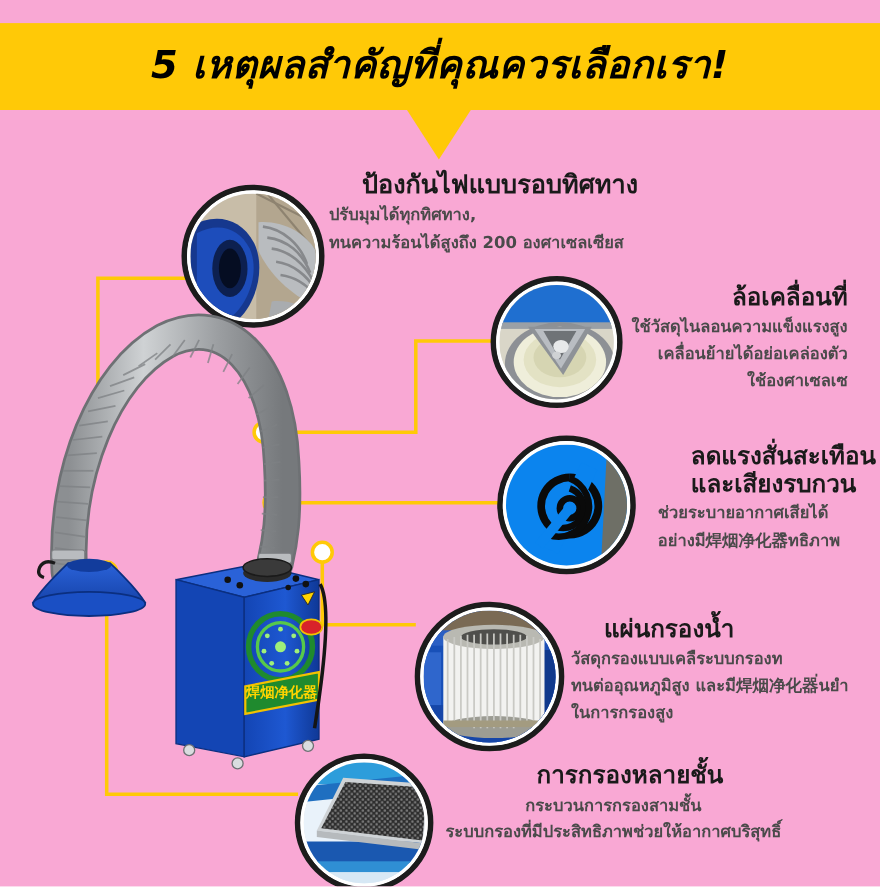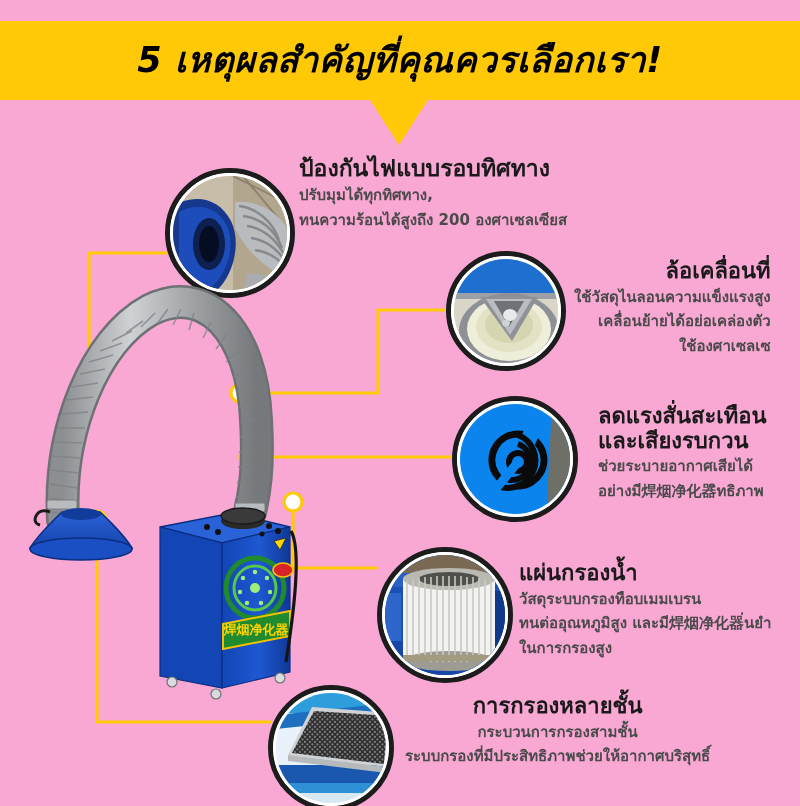--- a/index.html
+++ b/index.html
@@ -84,20 +84,21 @@
   .photo svg { display: block; }
 
   
   .callout { position: absolute; }
   .callout .c-title {
     color: #1a1a1a;
     font-size: 22px;
     font-weight: bold;
     line-height: 1.12;
     white-space: nowrap;
+    margin-left: 30px;
   }
   .callout .c-body {
     color: #4a4a4a;
     font-size: 15px;
     line-height: 1.45;
     margin-top: 3px;
     white-space: nowrap;
     font-weight: bold;
   }
 
@@ -404,21 +405,21 @@
 
   <div class="callout" id="callout-3">
     <div class="c-title">ลดแรงสั่นสะเทือน</div>
     <div class="c-title">และเสียงรบกวน</div>
     <div class="c-body">ช่วยระบายอากาศเสียได้</div>
     <div class="c-body">อย่างมี焊烟净化器ิทธิภาพ</div>
   </div>
 
   <div class="callout" id="callout-4">
     <div class="c-title">แผ่นกรองน้ำ</div>
-    <div class="c-body">วัสดุระบบกรองทือบเมมเบรน</div>
+    <div class="c-body">วัสดุกรองแบบเคลืระบบกรองท</div>
     <div class="c-body">ทนต่ออุณหภูมิสูง และมี焊烟净化器่นยำ</div>
     <div class="c-body">ในการกรองสูง</div>
   </div>
 
   <div class="callout" id="callout-5">
     <div class="c-title">การกรองหลายชั้น</div>
     <div class="c-body">กระบวนการกรองสามชั้น</div>
     <div class="c-body">ระบบกรองที่มีประสิทธิภาพช่วยให้อากาศบริสุทธิ์</div>
   </div>
 

